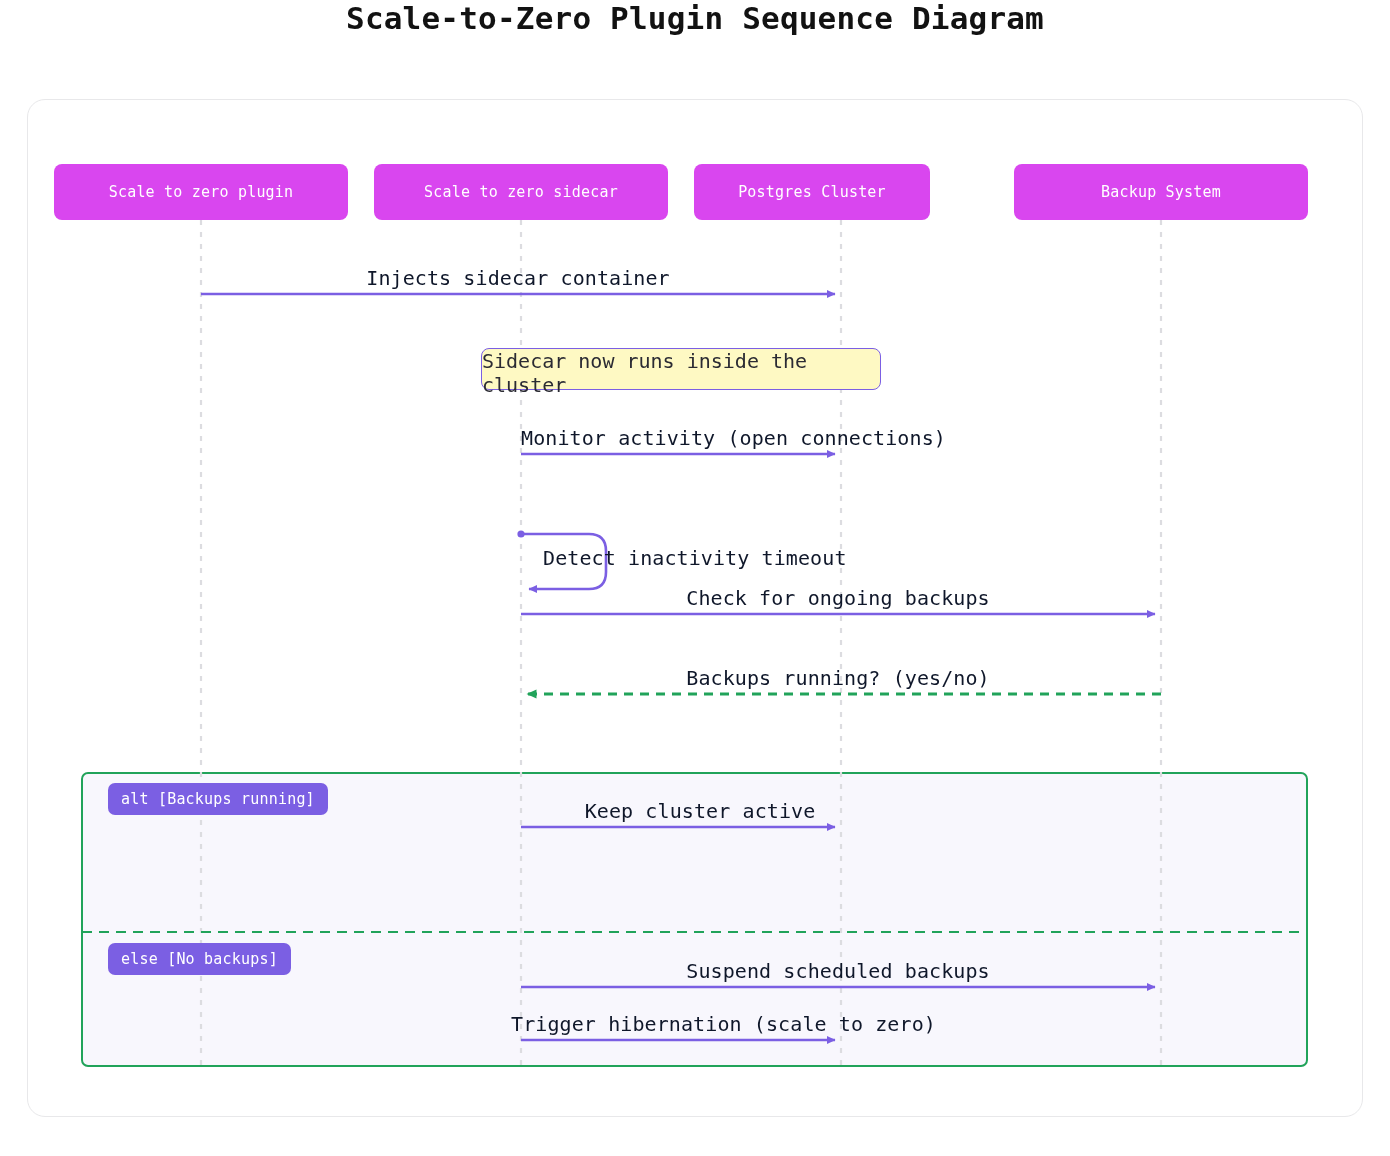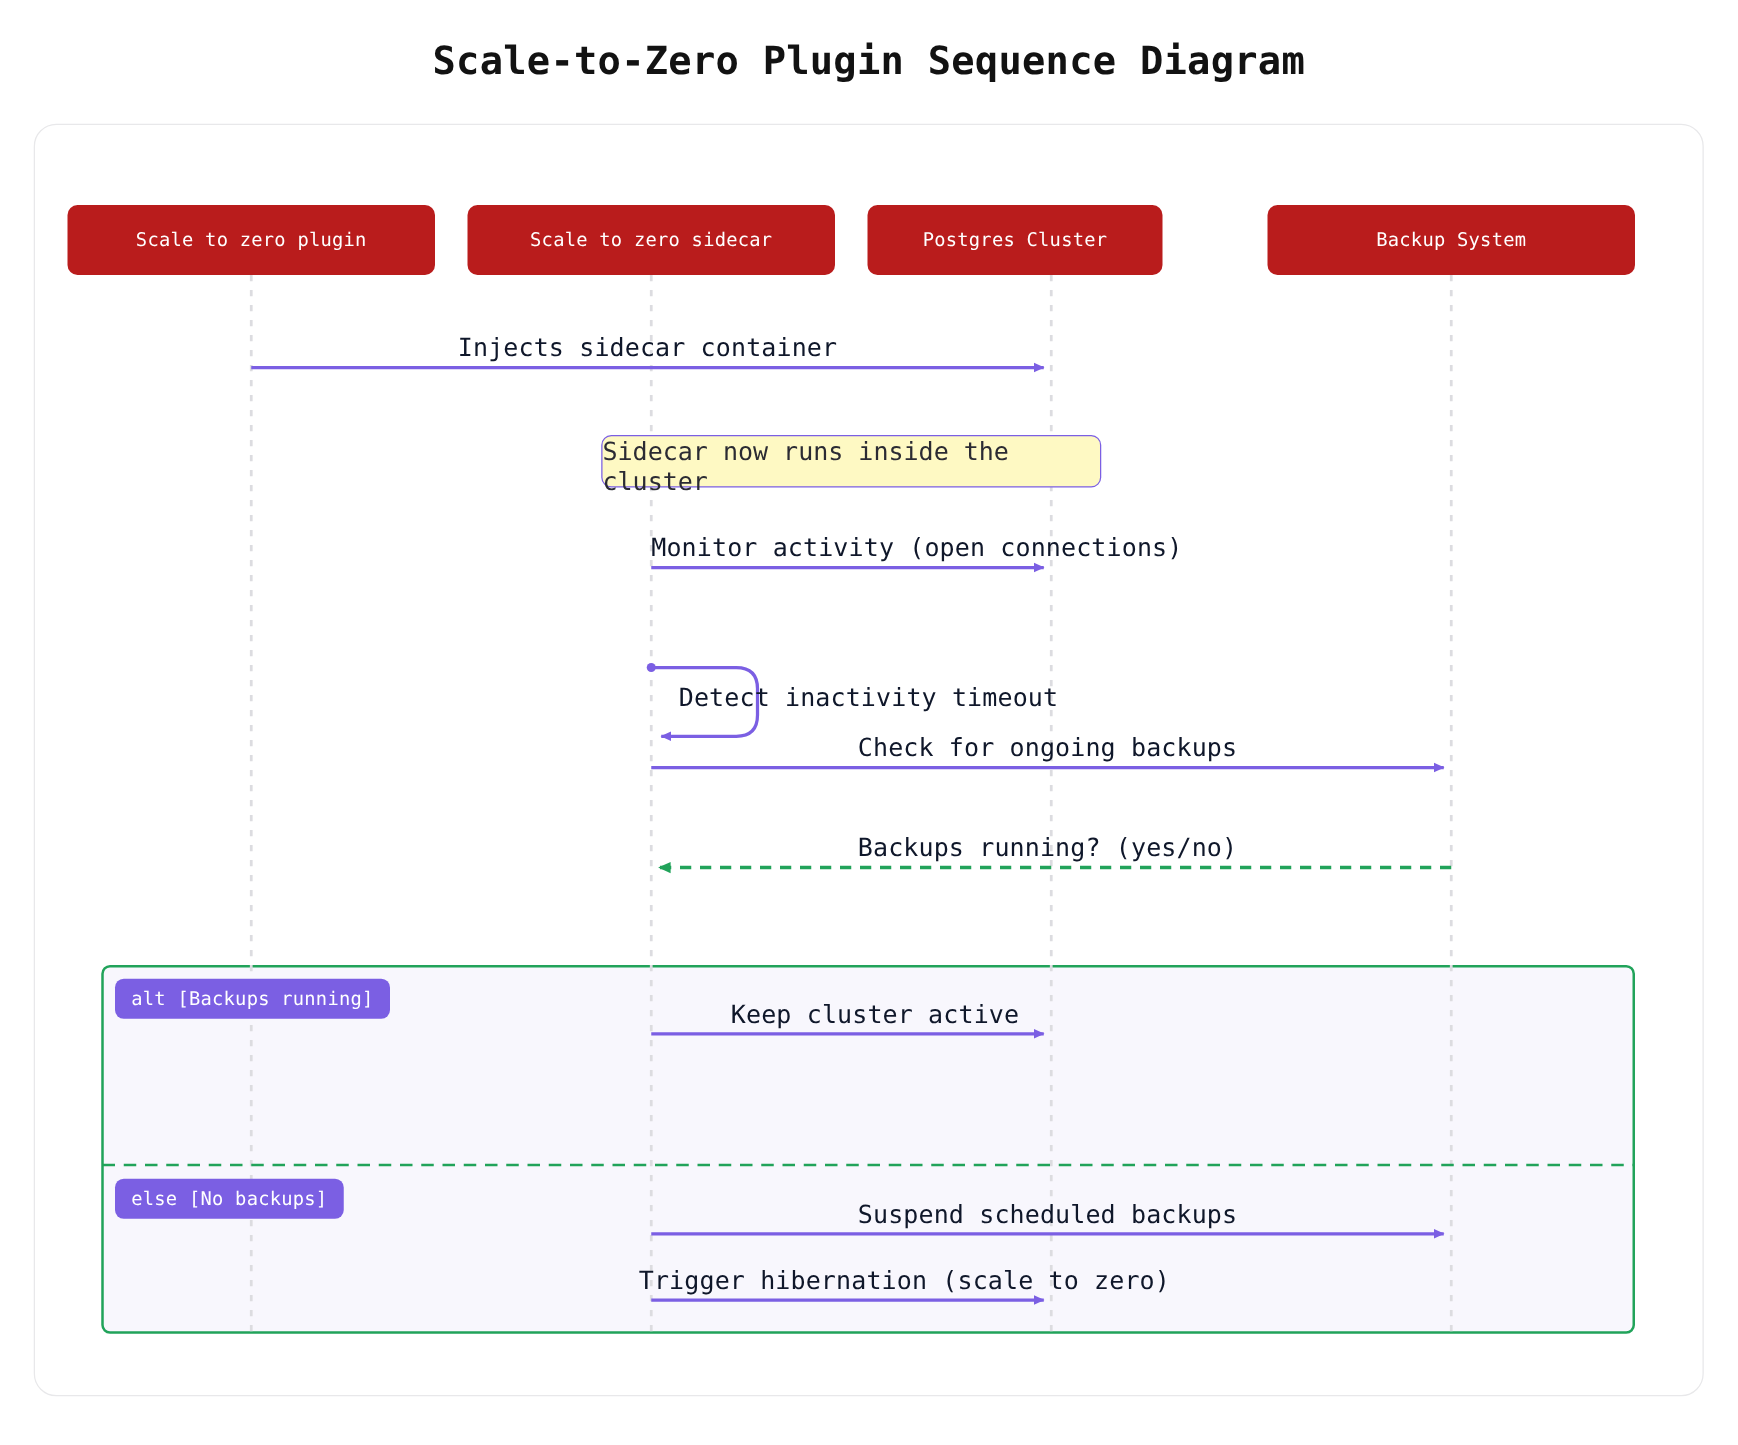--- a/index.html
+++ b/index.html
@@ -14,21 +14,20 @@
     -webkit-font-smoothing: antialiased;
     overflow: hidden;
   }
   #page-title {
     text-align: center;
     font-size: 31px;
     font-weight: bold;
     color: #121212;
     letter-spacing: 0.2px;
     margin: 0;
-    padding-top: 31px;
     font-family: "DejaVu Sans Mono", "Liberation Mono", monospace;
   }
   #diagram-card {
     position: absolute;
     left: 27px;
     top: 99px;
     width: 1336px;
     height: 1018px;
     background: #ffffff;
     border: 1px solid #e8e8ea;
@@ -39,21 +38,21 @@
     position: absolute;
     left: 0;
     top: 0;
     width: 1390px;
     height: 1156px;
     pointer-events: none;
   }
   .participant-box {
     position: absolute;
     height: 56px;
-    background: #b91c1c;
+    background: #d946ef;
     border-radius: 8px;
     display: flex;
     align-items: center;
     justify-content: center;
     color: #ffffff;
     font-size: 15px;
     letter-spacing: 0.2px;
     box-sizing: border-box;
   }
   .note-box {
@@ -85,20 +84,21 @@
   }
   .alt-badge {
     position: absolute;
     background: #7B5FE3;
     color: #ffffff;
     font-size: 15px;
     border-radius: 7px;
     padding: 7px 13px;
     white-space: nowrap;
     letter-spacing: 0.2px;
+    margin-left: 16px;
   }
 </style>
 </head>
 <body>
 
 <h1 id="page-title">Scale-to-Zero Plugin Sequence Diagram</h1>
 
 <div id="diagram-card"></div>
 
 <div class="alt-block" style="left:81px; top:772px; width:1227px; height:295px;"></div>

